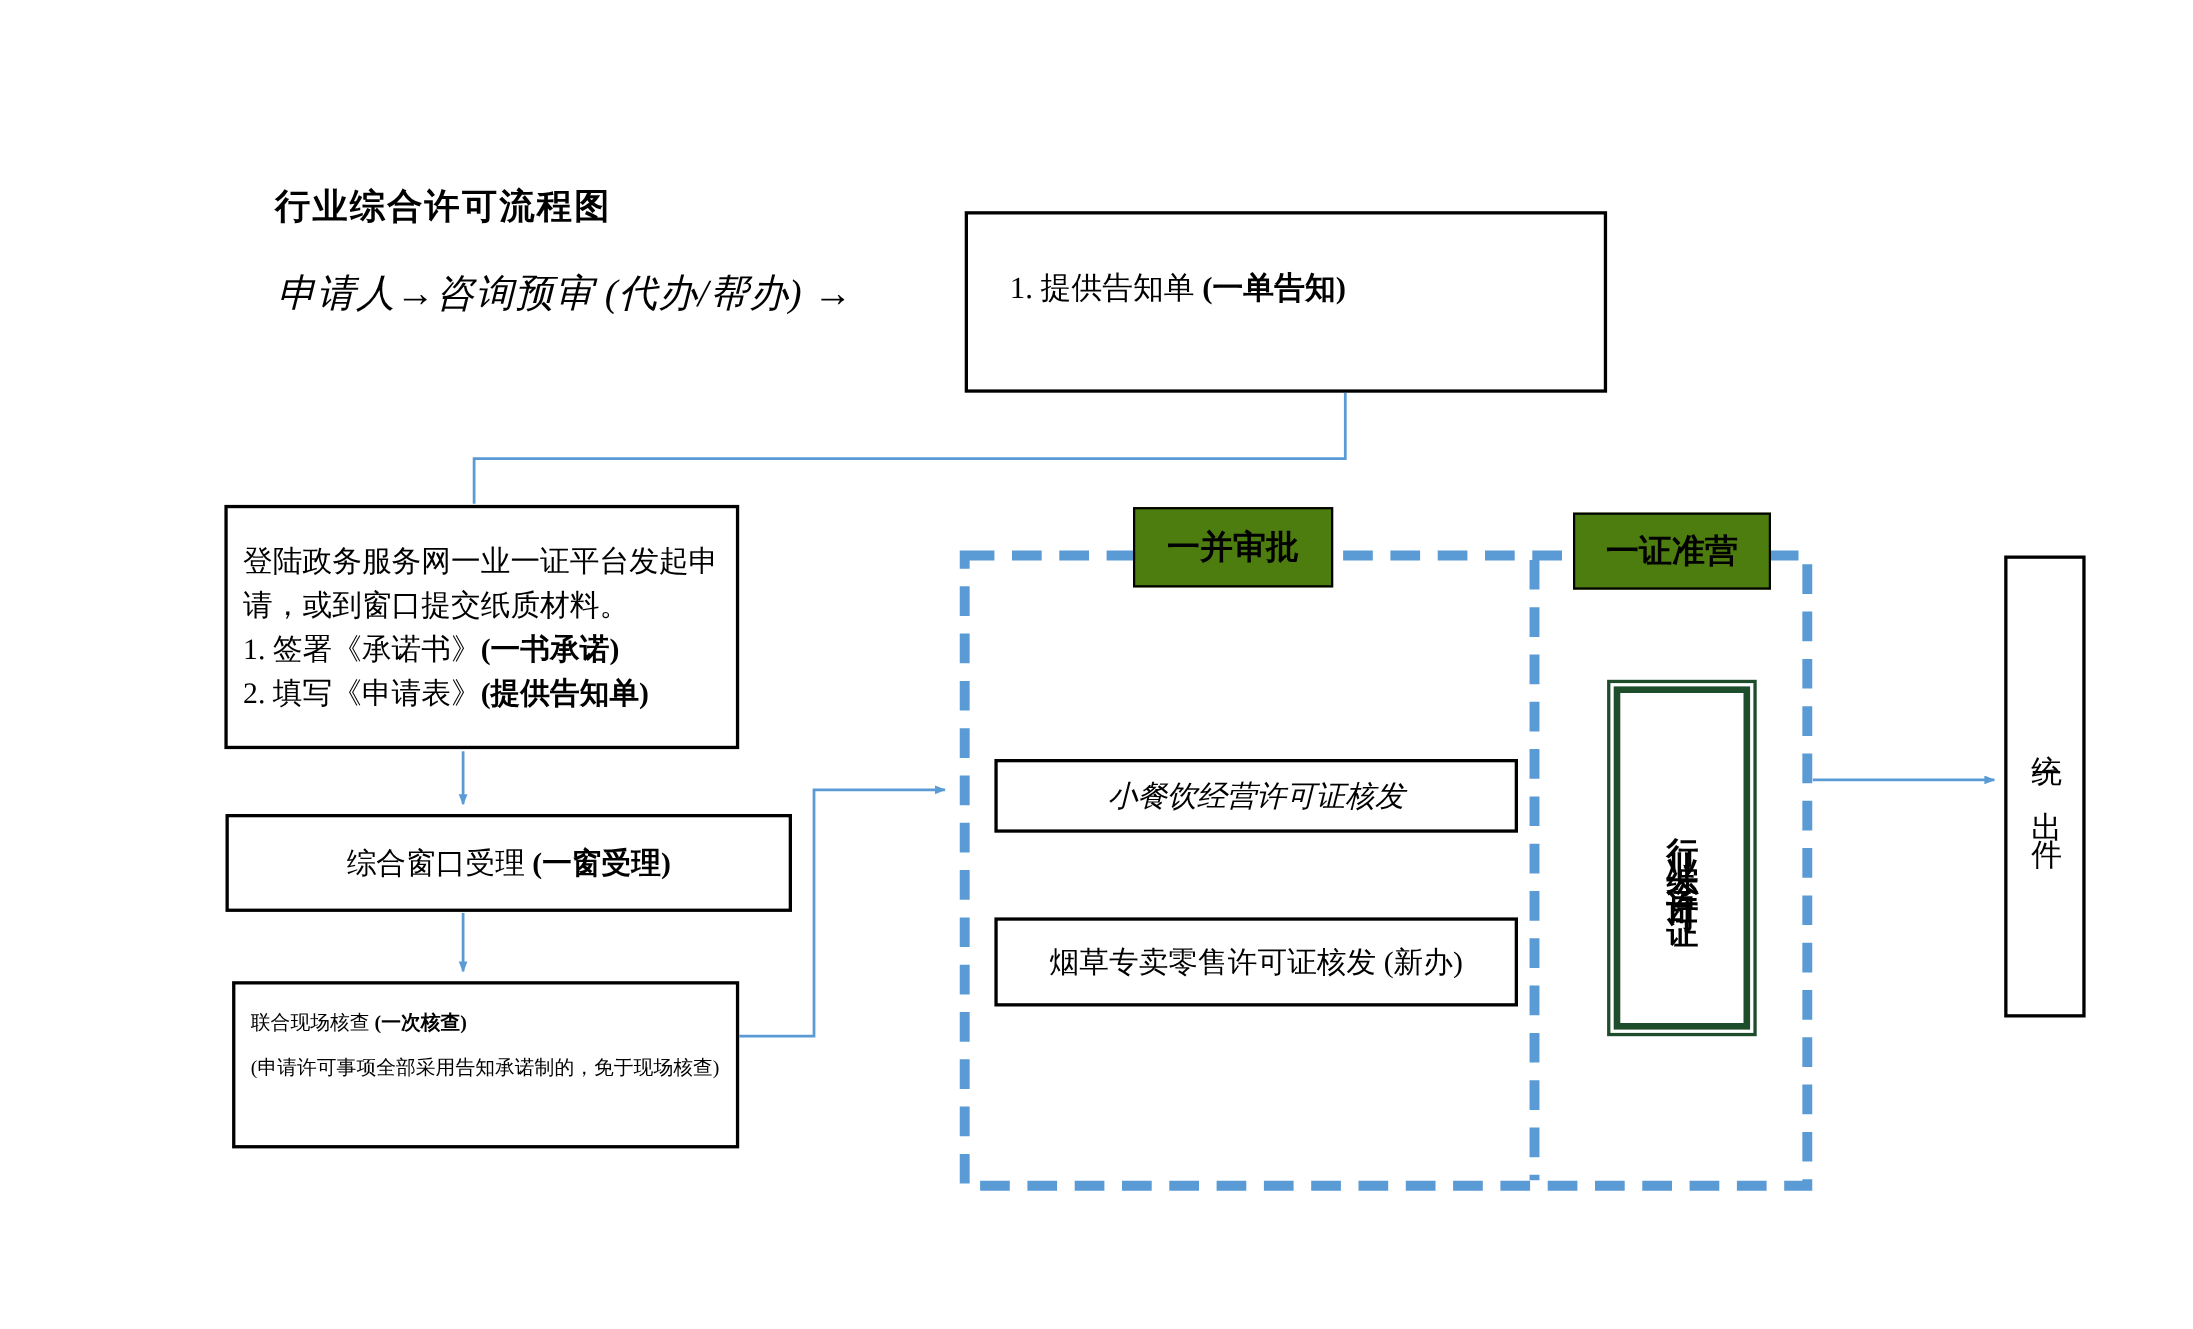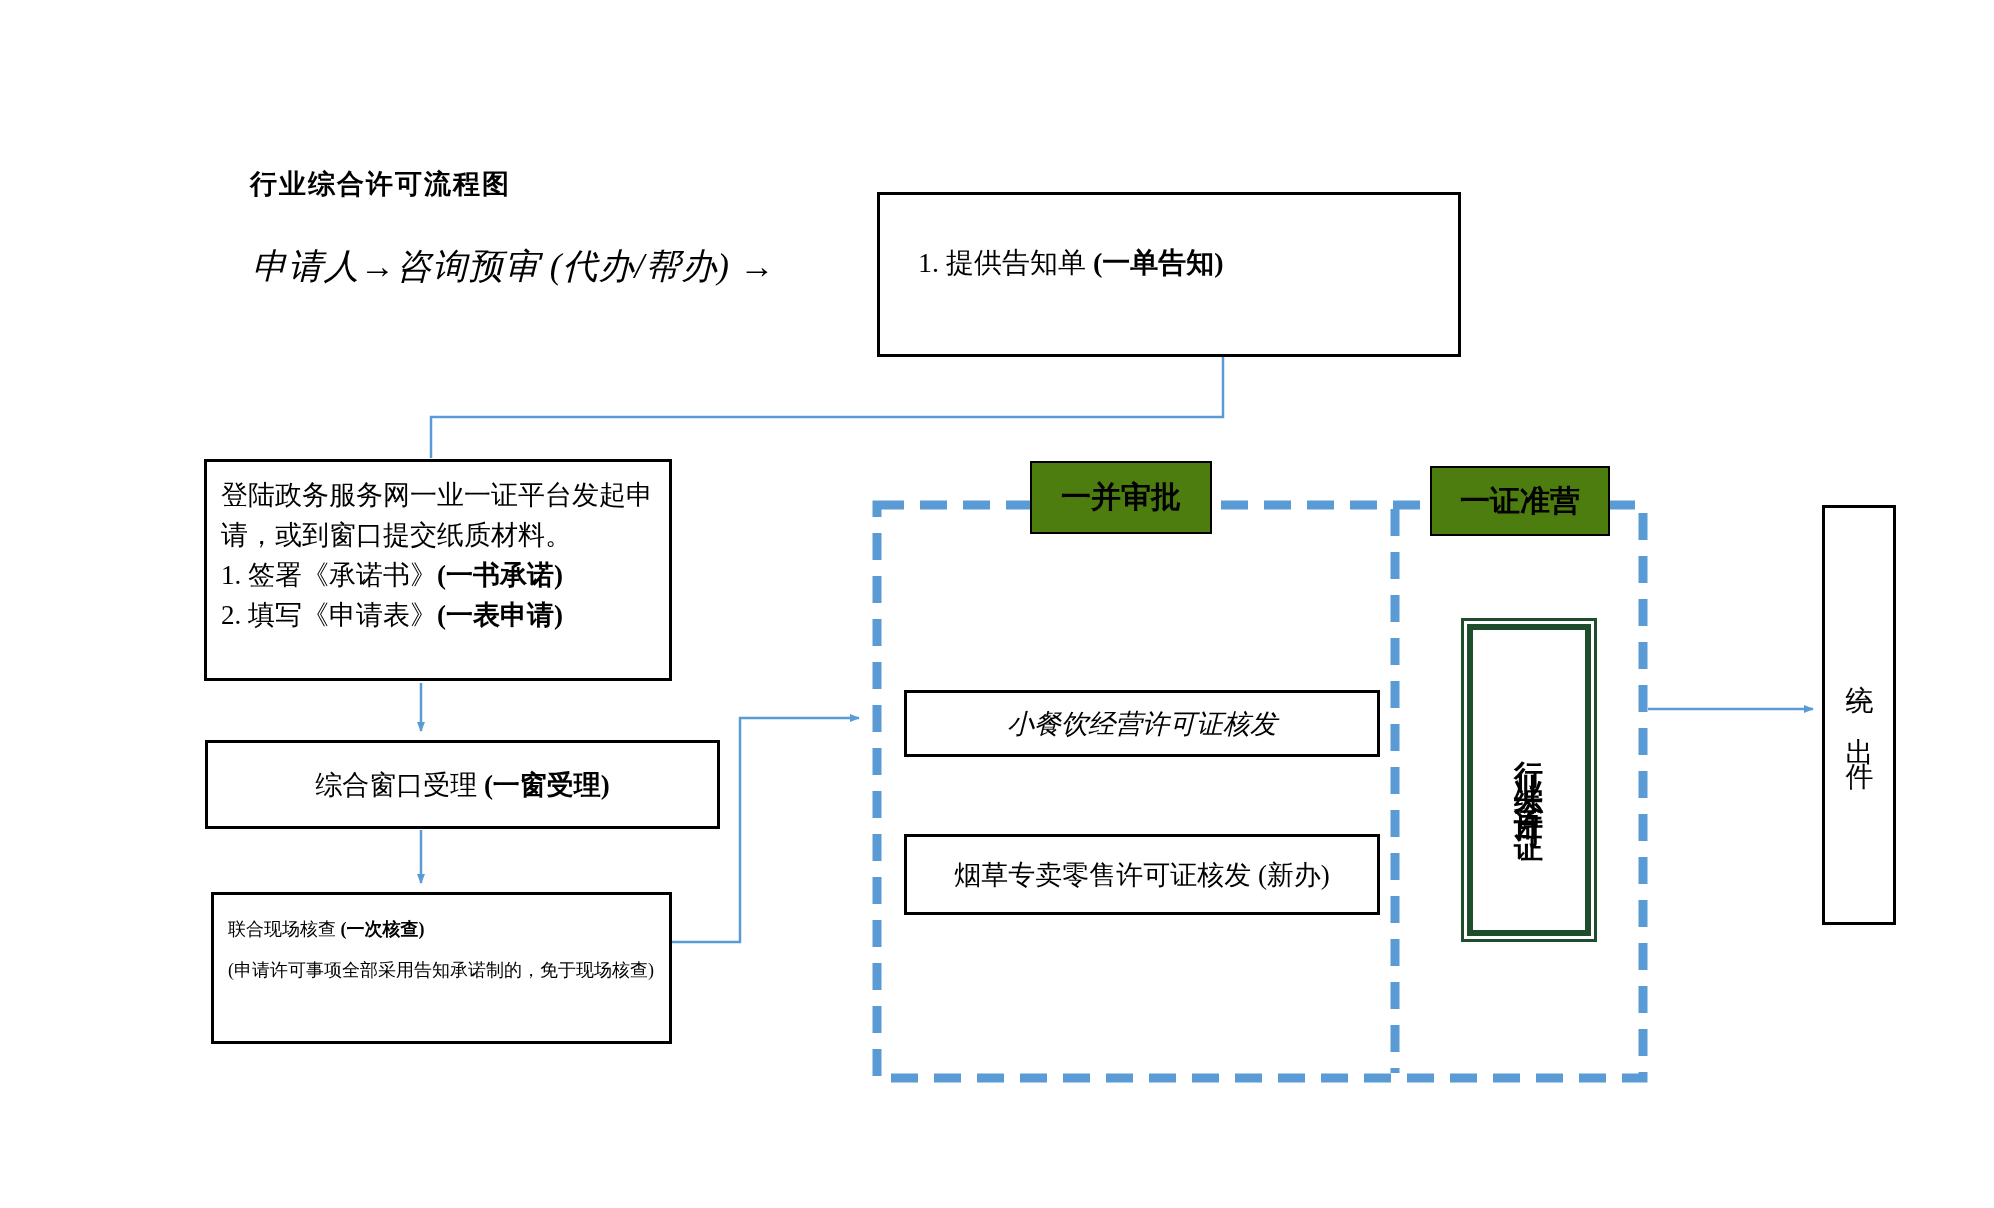--- a/index.html
+++ b/index.html
@@ -13,37 +13,37 @@
     width:1994px;height:1208px;
     background:#fff;
     font-family:"Liberation Serif","DejaVu Serif",serif;
     color:#000;
     overflow:hidden;
   }
   .abs{position:absolute;box-sizing:border-box;}
   #title{
     left:250px;top:166px;
     font-family:"Liberation Sans","DejaVu Sans",sans-serif;
-    font-weight:bold;font-size:27px;letter-spacing:2px;
+    font-weight:bold;font-size:32px;letter-spacing:2px;
   }
   #subtitle{
     left:252px;top:243px;
     font-size:35px;letter-spacing:1px;font-style:italic;
   }
   .node{
     background:#fff;
     border:3px solid var(--box-border);
   }
   .b{font-weight:bold;}
   
   #box-notice{left:877px;top:192px;width:584px;height:165px;
     padding:40px 20px 0 38px;font-size:28px;line-height:56px;}
   
   #box-apply{left:204px;top:459px;width:468px;height:222px;
-    padding:13px 14px 0 14px;font-size:27px;line-height:40px;}
+    padding:28px 14px 0 14px;font-size:27px;line-height:40px;}
   
   #box-window{left:205px;top:740px;width:515px;height:89px;
     display:flex;align-items:center;justify-content:center;
     font-size:27px;}
   
   #box-inspect{left:211px;top:892px;width:461px;height:152px;
     padding:14px 14px 0 14px;font-size:18px;line-height:41px;}
   
   .tag{
     display:flex;align-items:center;justify-content:center;
@@ -110,21 +110,21 @@
   <div id="title" class="abs txt">行业综合许可流程图</div>
   <div id="subtitle" class="abs txt">申请人→咨询预审 (代办/帮办) →</div>
 
   <div id="box-notice" class="abs node">
     <div><span>1. 提供告知单 </span><span class="b">(一单告知)</span></div>
   </div>
 
   <div id="box-apply" class="abs node">
     <div>登陆政务服务网一业一证平台发起申请，或到窗口提交纸质材料。</div>
     <div><span>1. 签署《承诺书》</span><span class="b">(一书承诺)</span></div>
-    <div><span>2. 填写《申请表》</span><span class="b">(一表申请)</span></div>
+    <div><span>2. 填写《申请表》</span><span class="b">(提供告知单)</span></div>
   </div>
 
   <div id="box-window" class="abs node">
     <div><span>综合窗口受理 </span><span class="b">(一窗受理)</span></div>
   </div>
 
   <div id="box-inspect" class="abs node">
     <div><span>联合现场核查 </span><span class="b">(一次核查)</span></div>
     <div> (申请许可事项全部采用告知承诺制的，免于现场核查)</div>
   </div>

